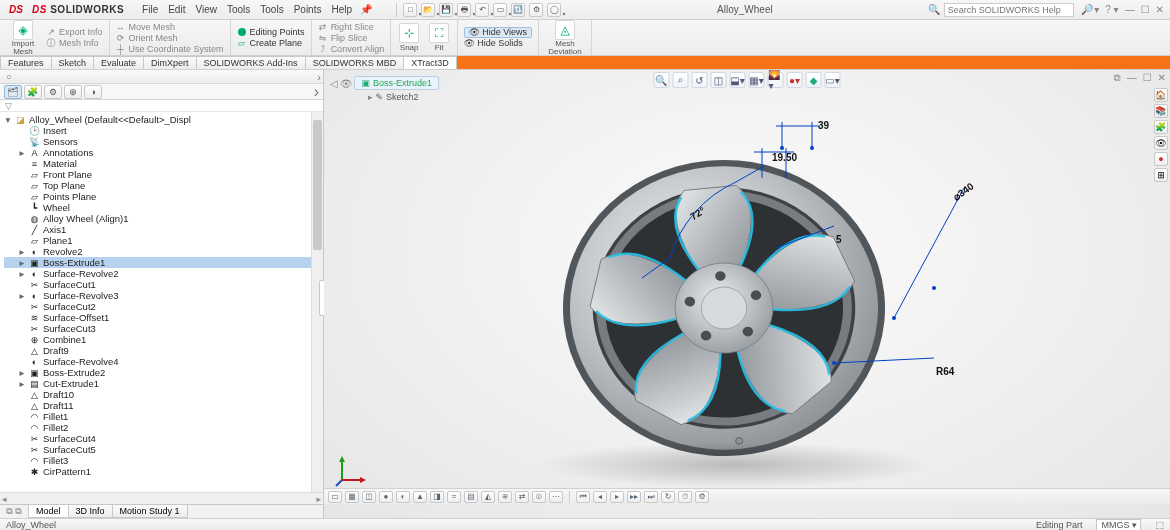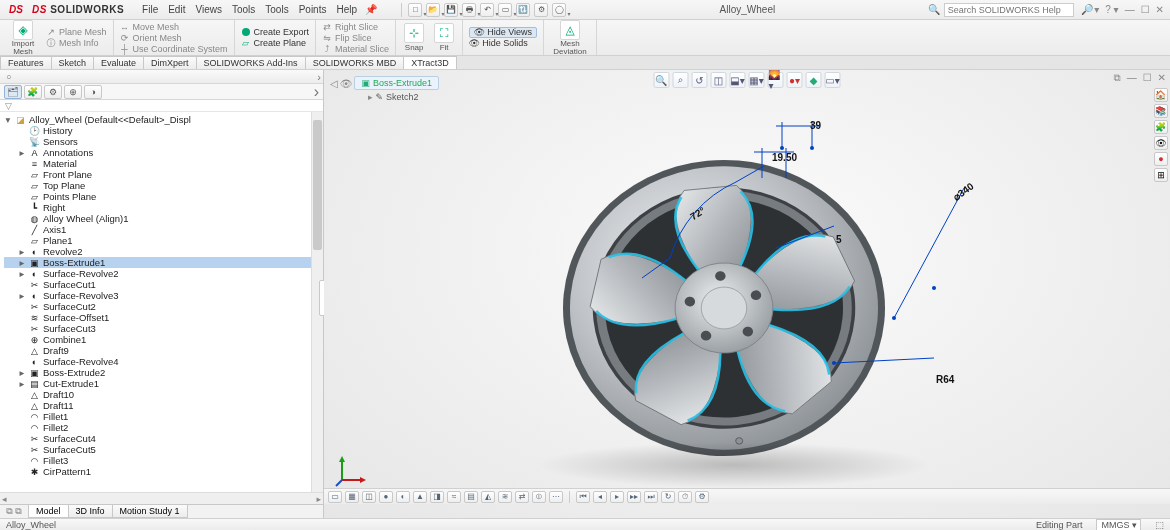--- a/index.html
+++ b/index.html
@@ -27,21 +27,21 @@
   .rgroup { border-right:1px solid #d6d6d6; padding:2px 6px; display:flex; align-items:center; gap:6px; }
   .rbtn-lg { width:34px; display:flex; flex-direction:column; align-items:center; font-size:8px; color:#555; }
   .rbtn-lg .ic { width:20px; height:20px; border:1px solid #d6d6d6; background:#fff; border-radius:2px; display:flex; align-items:center; justify-content:center; font-size:12px; color:#0a7; }
   .rstack { display:flex; flex-direction:column; gap:0px; }
   .ritm { font-size:9px; color:#888; display:flex; align-items:center; gap:3px; height:11px; white-space:nowrap; }
   .ritm.on { color:#333; }
   .ritm .bic { width:10px; height:10px; display:inline-flex; align-items:center; justify-content:center; font-size:9px; }
   .green-dot{ width:8px;height:8px;border-radius:50%;background:#0a7; display:inline-block;}
 
   
-  .cmdtabs { height:14px; background:#e5e5e5; border-bottom:1px solid #d0d0d0; display:flex; align-items:flex-end; font-size:9px; }
+  .cmdtabs { height:14px; background:#f97316; border-bottom:1px solid #d0d0d0; display:flex; align-items:flex-end; font-size:9px; }
   .cmdtab { padding:1px 7px; border:1px solid #c8c8c8; border-bottom:none; background:linear-gradient(#fbfbfb,#ececec); color:#333; margin-right:-1px; }
   .cmdtab.active { background:#fff; }
 
   
   .body { position:absolute; top:70px; bottom:12px; left:0; right:0; display:flex; }
 
   
   .fm { width:324px; border-right:1px solid #c8c8c8; background:#fff; display:flex; flex-direction:column; position:relative; }
   .fm-toolbar { height:14px; background:linear-gradient(#fafafa,#ececec); border-bottom:1px solid #d6d6d6; display:flex; align-items:center; }
   .fm-tabs { height:16px; border-bottom:1px solid #d6d6d6; display:flex; align-items:center; gap:2px; padding:0 4px; background:#f7f7f7;}
@@ -97,21 +97,21 @@
 <body>
 
 <div class="titlebar">
   <div class="logo">
       <span style="color:#d9001b;font-weight:bold;font-style:italic;">DS</span>
     </div>
   <div class="brand"><span class="ds">DS</span> <span>SOLIDWORKS</span></div>
   <div class="menus">
     <span>File</span>
     <span>Edit</span>
-    <span>Views</span>
+    <span>View</span>
     <span>Tools</span>
     <span>Tools</span>
     <span>Points</span>
     <span>Help</span>
   </div>
   <span class="pin">📌</span>
   <div class="qat">
     <span class="sep-v"></span>
     <span class="qbtn">□<span class="dd">▾</span></span>
     <span class="qbtn">📂<span class="dd">▾</span></span>
@@ -137,21 +137,21 @@
 
 <div class="ribbon">
   <div class="rgroup">
     <div class="rbtn-lg">
       <div class="ic">◈</div>
       <div style="text-align:center;line-height:8px;">Import<br>Mesh</div>
     </div>
     <div class="rstack">
       <div class="ritm">
           <span class="bic">↗</span>
-          <span>Plane Mesh</span>
+          <span>Export Info</span>
         </div>
       <div class="ritm">
           <span class="bic">ⓘ</span>
           <span>Mesh Info</span>
         </div>
     </div>
   </div>
   <div class="rgroup">
     <div class="rstack">
       <div class="ritm">
@@ -167,41 +167,41 @@
           <span>Use Coordinate System</span>
         </div>
     </div>
   </div>
   <div class="rgroup">
     <div class="rstack">
       <div class="ritm on">
           <span class="bic">
             <span class="green-dot"></span>
           </span>
-          <span>Create Export</span>
+          <span>Editing Points</span>
         </div>
       <div class="ritm on">
           <span class="bic" style="color:#0a7">▱</span>
           <span>Create Plane</span>
         </div>
     </div>
   </div>
   <div class="rgroup">
     <div class="rstack">
       <div class="ritm">
           <span class="bic">⇄</span>
           <span>Right Slice</span>
         </div>
       <div class="ritm">
           <span class="bic">⇋</span>
           <span>Flip Slice</span>
         </div>
       <div class="ritm">
           <span class="bic">⤴</span>
-          <span>Material Slice</span>
+          <span>Convert Align</span>
         </div>
     </div>
   </div>
   <div class="rgroup">
     <div class="rbtn-lg" style="width:24px">
         <div class="ic">⊹</div>
         <span>Snap</span>
       </div>
     <div class="rbtn-lg" style="width:24px">
         <div class="ic">⛶</div>
@@ -260,21 +260,21 @@
     <div class="tree" id="tree">
       <div class="node">
           <span class="tw">▾</span>
           <span class="ic" style="color:#caa13c">◪</span>
           <span>Alloy_Wheel  (Default&lt;&lt;Default&gt;_Displ</span>
         </div>
 
       <div class="node indent1">
           <span class="tw"></span>
           <span class="ic">🕑</span>
-          <span>History</span>
+          <span>Insert</span>
         </div>
         <div class="node indent1">
           <span class="tw"></span>
           <span class="ic">📡</span>
           <span>Sensors</span>
         </div>
         <div class="node indent1">
           <span class="tw">▸</span>
           <span class="ic">A</span>
           <span>Annotations</span>
@@ -295,21 +295,21 @@
           <span>Top Plane</span>
         </div>
         <div class="node indent1">
           <span class="tw"></span>
           <span class="ic">▱</span>
           <span>Points Plane</span>
         </div>
         <div class="node indent1">
           <span class="tw"></span>
           <span class="ic">┗</span>
-          <span>Right</span>
+          <span>Wheel</span>
         </div>
         <div class="node indent1">
           <span class="tw"></span>
           <span class="ic">◍</span>
           <span>Alloy Wheel (Align)1</span>
         </div>
         <div class="node indent1">
           <span class="tw"></span>
           <span class="ic">╱</span>
           <span>Axis1</span>
@@ -562,26 +562,26 @@
           <line x1="312" y1="170" x2="370" y2="148"></line>
         </g>
         <g>
           <circle class="ipoint" cx="318" cy="70" r="2"></circle>
             <circle class="ipoint" cx="348" cy="70" r="2"></circle>
           <circle class="ipoint" cx="430" cy="240" r="2"></circle>
             <circle class="ipoint" cx="470" cy="210" r="2"></circle>
           <circle class="ipoint" cx="370" cy="285" r="2"></circle>
         </g>
       </svg>
-      <div class="dim" style="left:326px;top:22px">39</div>
+      <div class="dim" style="left:334px;top:22px">39</div>
       <div class="dim" style="left:288px;top:54px">19.50</div>
       <div class="dim" style="left:206px;top:110px;transform:rotate(-32deg)">72°</div>
       <div class="dim" style="left:468px;top:88px;transform:rotate(-36deg)">⌀340</div>
       <div class="dim" style="left:352px;top:136px">5</div>
-      <div class="dim" style="left:452px;top:276px">R64</div>
+      <div class="dim" style="left:452px;top:268px">R64</div>
     </div>
 
     <div class="triad">
       <svg width="30" height="30">
         <line x1="6" y1="24" x2="6" y2="4" stroke="#1a9e1a" stroke-width="2"></line>
           <polygon points="6,0 3,6 9,6" fill="#1a9e1a"></polygon>
         <line x1="6" y1="24" x2="26" y2="24" stroke="#c41a1a" stroke-width="2"></line>
           <polygon points="30,24 24,21 24,27" fill="#c41a1a"></polygon>
         <line x1="6" y1="24" x2="0" y2="30" stroke="#1a4ec4" stroke-width="2"></line>
       </svg>

